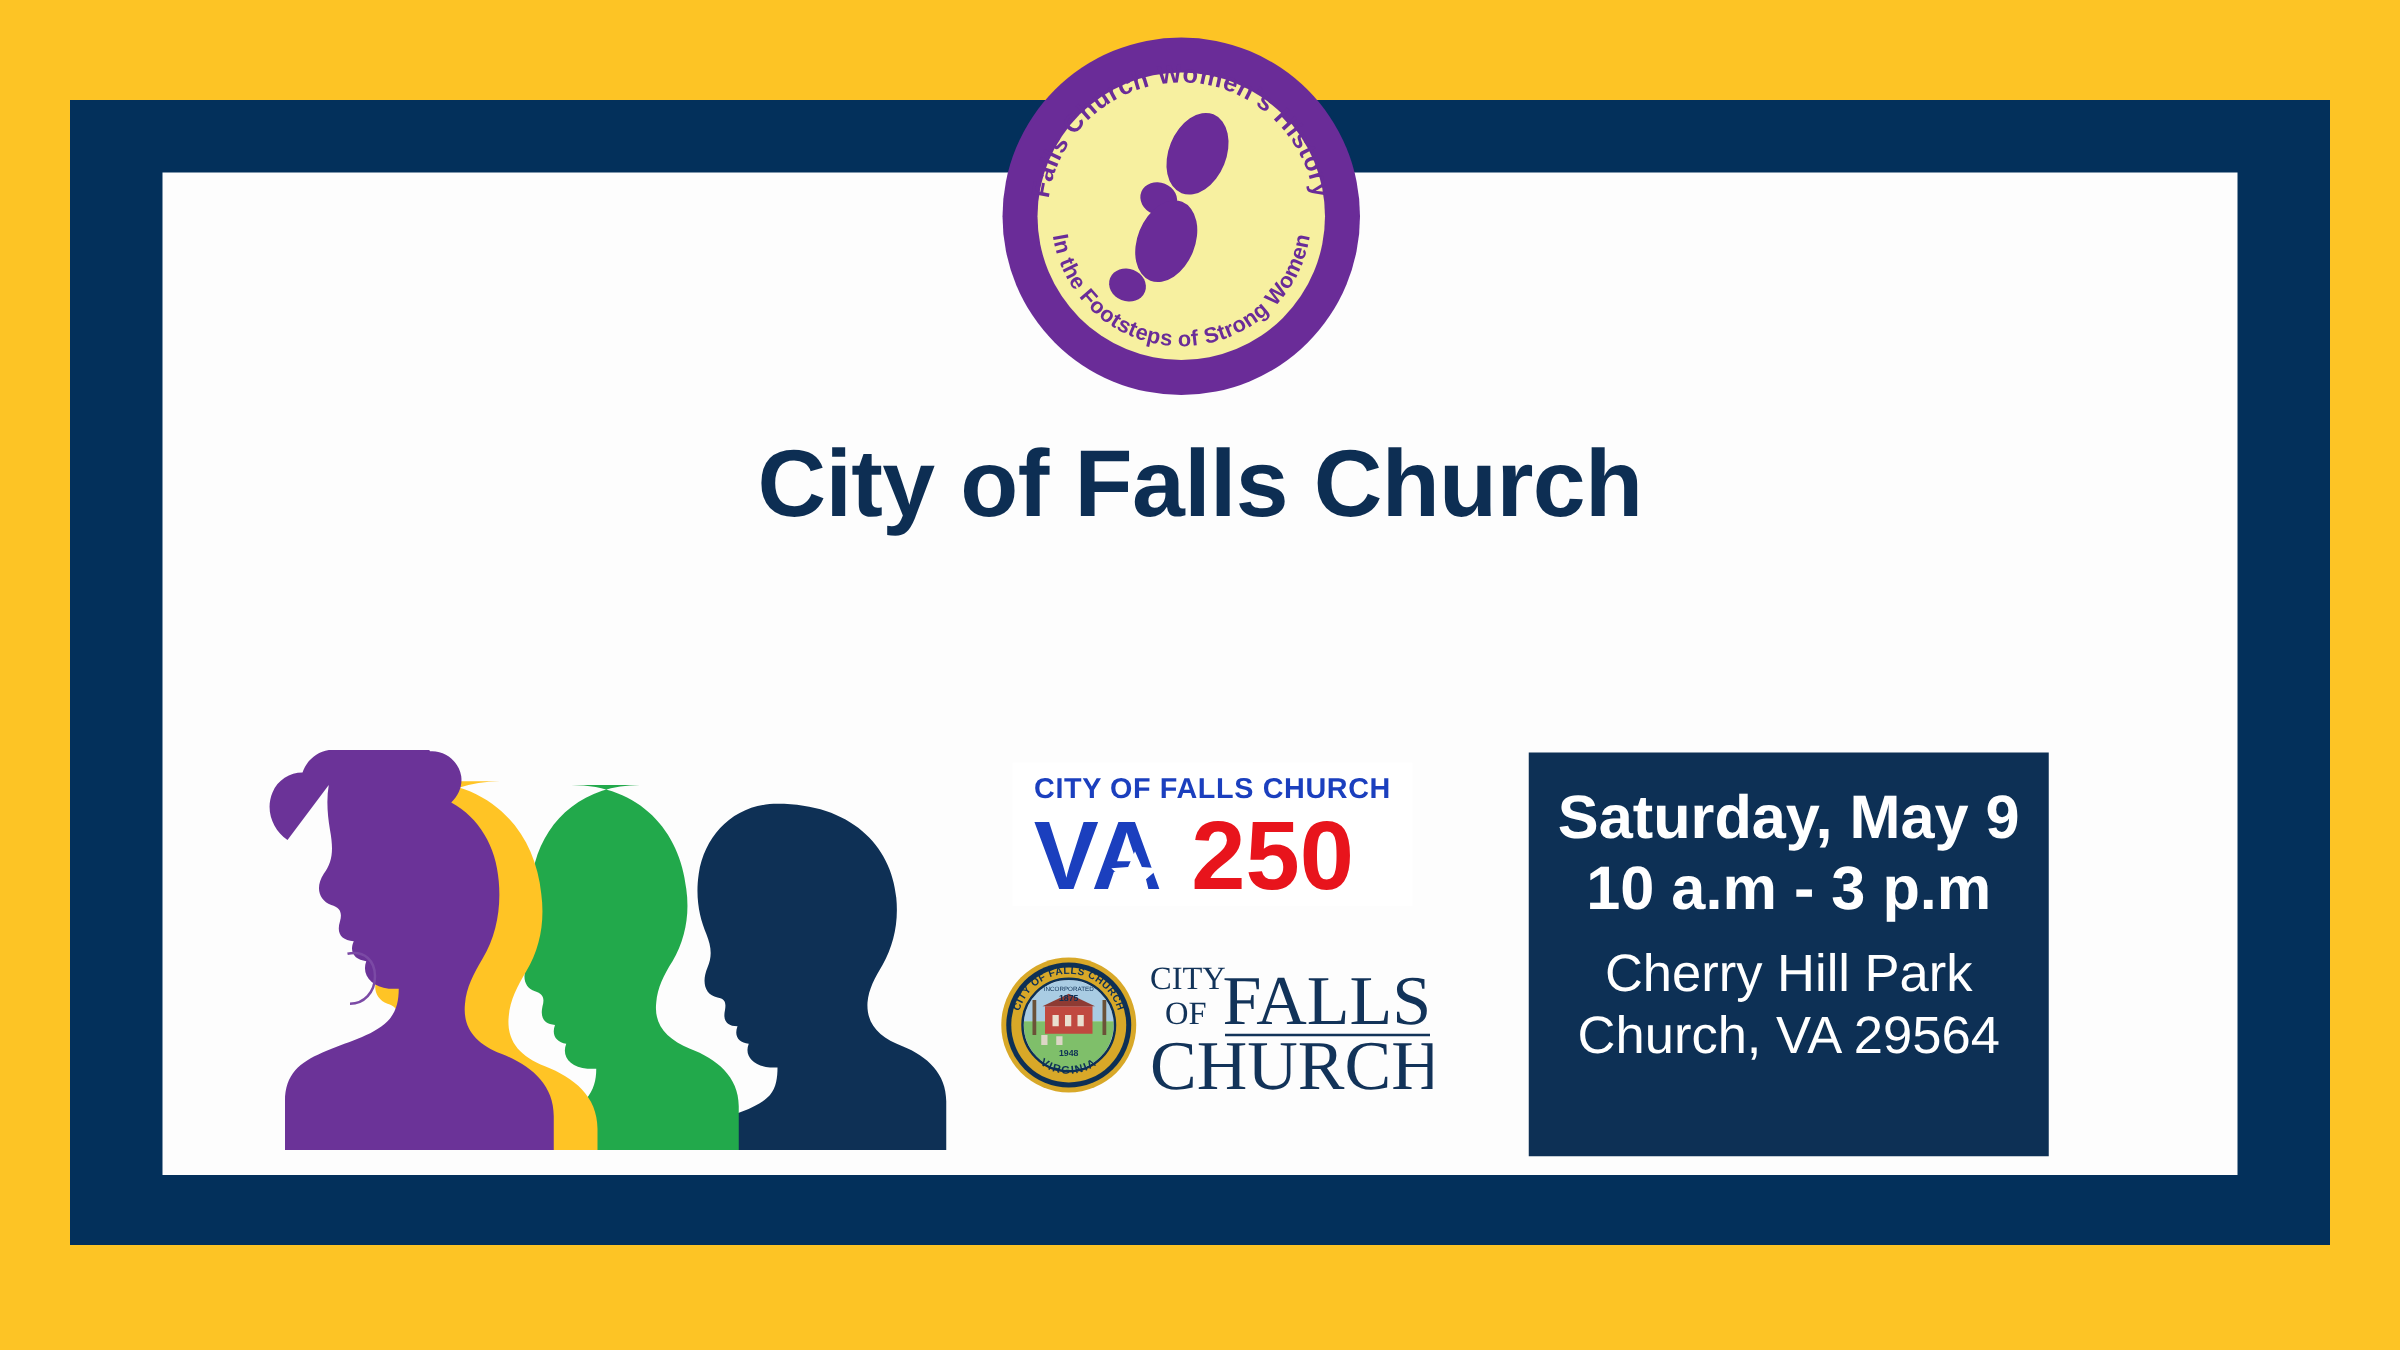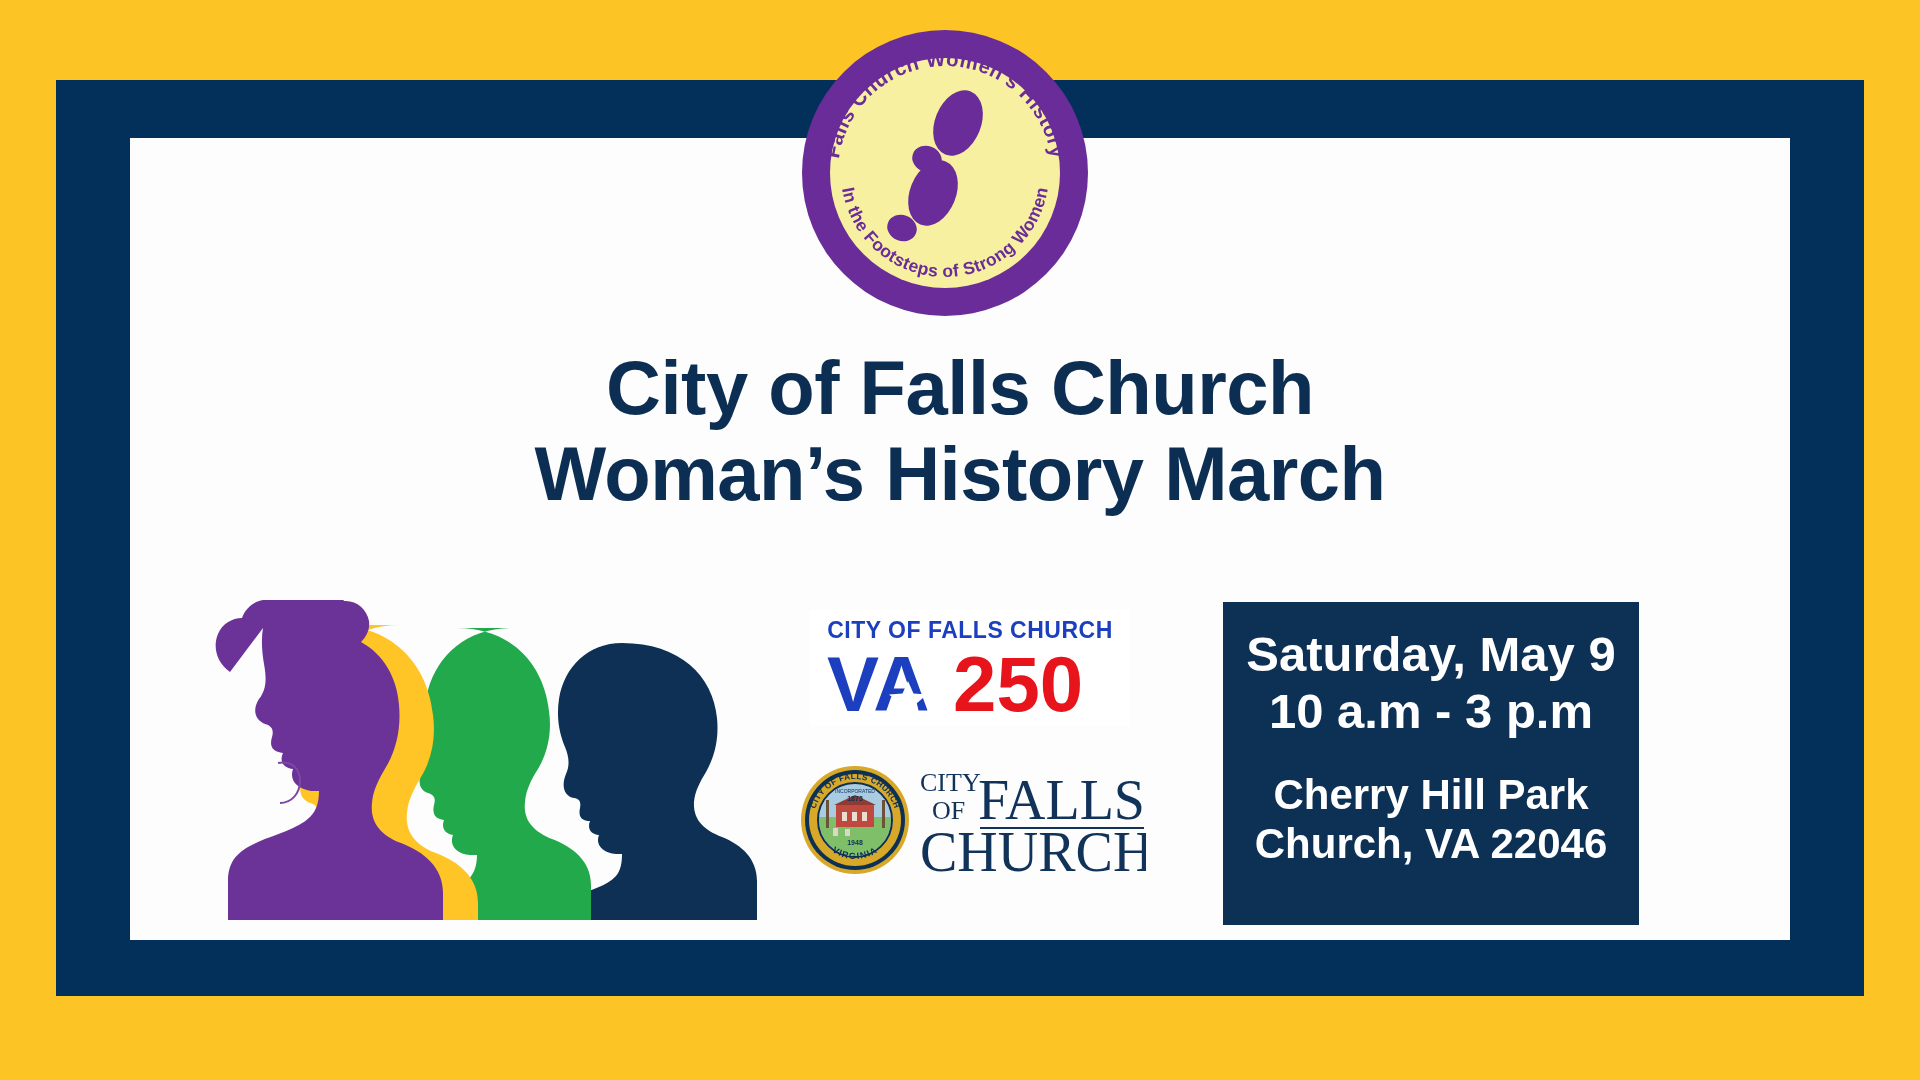--- a/index.html
+++ b/index.html
@@ -107,22 +107,22 @@
     text-align:center;
     padding-top:24px;
   }
   #event-when{
     font-weight:bold;
     font-size:49px;
     line-height:1.16;
   }
   #event-when .tl{ display:block; white-space:nowrap; }
   #event-where{
-    margin-top:30px;
-    font-weight:bold;
+    margin-top:14px;
+    font-weight:normal;
     font-size:42px;
     line-height:1.18;
   }
   #event-where .tl{ display:block; white-space:nowrap; }
 </style>
 </head>
 <body>
 
 <div id="flyer">
 
@@ -150,21 +150,20 @@
         <textPath href="#arcTop" startOffset="50%" text-anchor="middle">Falls Church Women's History</textPath>
       </text>
       <text font-family="Liberation Sans, sans-serif" font-size="17.5" font-weight="bold" fill="#6A2C98" letter-spacing="0.3">
         <textPath href="#arcBot" startOffset="50%" text-anchor="middle">In the Footsteps of Strong Women</textPath>
       </text>
     </svg>
   </div>
 
   <div id="title-block">
     <span class="tl">City of Falls Church</span>
-    <span class="tl">Woman’s History March</span>
   </div>
 
   <div id="silhouettes">
     <svg viewBox="0 0 600 320" xmlns="http://www.w3.org/2000/svg">
 
       <g>
         <path fill="#0E3055" d="M462,43 c-34,0 -58,24 -63,56 c-3,20 1,36 6,48
           c4,10 5,18 1,27 c-5,12 -2,22 8,24 c6,1 7,4 6,10 c-2,9 2,13 10,13
           c-3,8 1,13 9,14 c-4,10 4,18 17,19 l6,0 c0,8 -1,16 -6,22
           c-9,10 -26,14 -41,20 c-14,6 -23,14 -23,29 l0,0 l205,0 l0,-44
@@ -268,17 +267,17 @@
     </div>
   </div>
 
   <div id="event-box">
     <div id="event-when">
       <span class="tl">Saturday, May 9</span>
       <span class="tl">10 a.m - 3 p.m</span>
     </div>
     <div id="event-where">
       <span class="tl">Cherry Hill Park</span>
-      <span class="tl">Church, VA 22046</span>
+      <span class="tl">Church, VA 29564</span>
     </div>
   </div>
 
 </div>
 
 </body></html>

